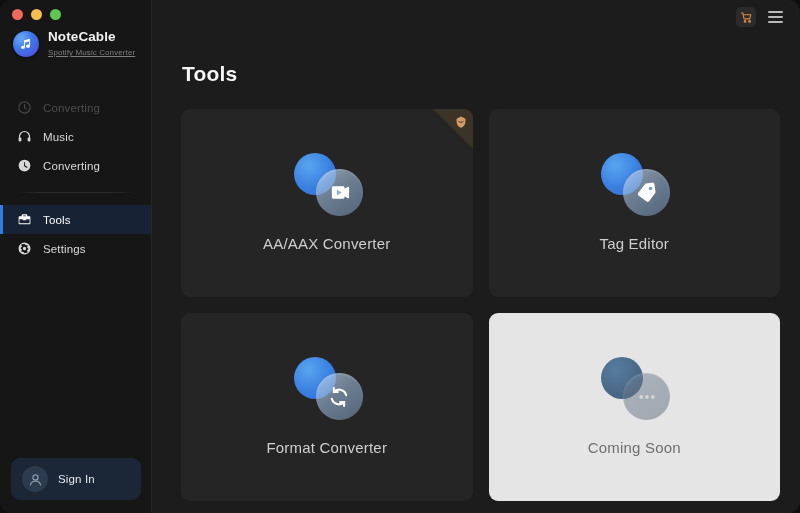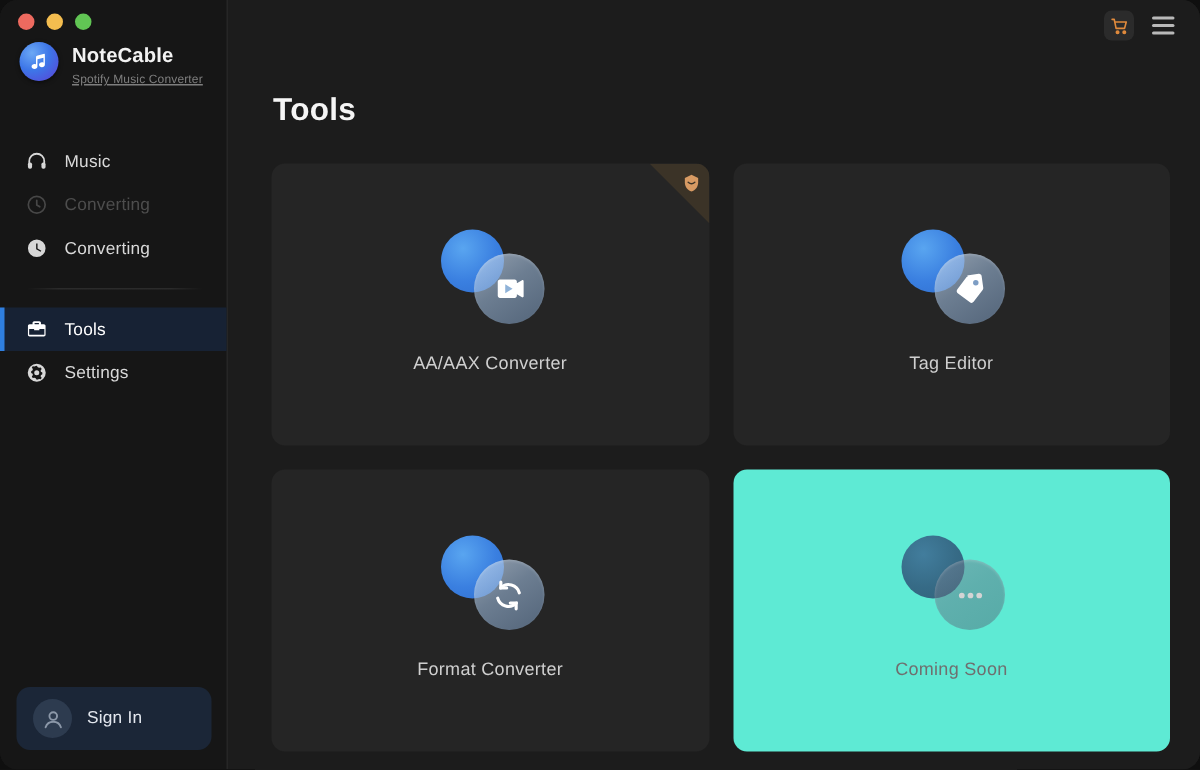--- a/index.html
+++ b/index.html
@@ -30,21 +30,21 @@
     position:absolute; top:9px; left:12px;
     display:flex; gap:8px; align-items:center;
   }
   .dot{ width:11px; height:11px; border-radius:50%; }
   .dot.r{ background:#ed6a5f; }
   .dot.y{ background:#f4bd4f; }
   .dot.g{ background:#61c554; }
 
   .brand{
     position:absolute; top:28px; left:13px;
-    display:flex; align-items:flex-start; gap:9px;
+    display:flex; align-items:flex-end; gap:9px;
   }
   .brand-logo{
     width:26px; height:26px; border-radius:50%;
     background:radial-gradient(circle at 32% 28%, #6ba8f5 0%, #3d76e8 45%, #5b3fd6 100%);
     display:flex; align-items:center; justify-content:center;
     flex:0 0 26px;
     box-shadow:0 1px 3px rgba(0,0,0,.5);
   }
   .brand-text{ padding-top:1px; }
   .brand-name{
@@ -151,21 +151,21 @@
   .card{
     position:relative;
     height:188px;
     background:#252525;
     border-radius:9px;
     overflow:hidden;
     cursor:pointer;
     display:flex; flex-direction:column;
     align-items:center; justify-content:flex-start;
   }
-  .card.soon{ background:#5eead4; cursor:default; }
+  .card.soon{ background:#e5e5e5; cursor:default; }
 
   .card-icon{
     position:relative;
     width:66px; height:60px;
     margin-top:44px;
   }
   .blob-back{
     position:absolute; left:0; top:0;
     width:42px; height:42px; border-radius:50%;
     background:radial-gradient(circle at 35% 30%, #59a5f0 0%, #3a7fe0 55%, #2f6fd0 100%);
@@ -180,21 +180,21 @@
   .card.soon .blob-back{
     background:radial-gradient(circle at 35% 30%, #3b6punkt 0%, #2f5478 55%, #2a4a6a 100%);
     background:radial-gradient(circle at 35% 30%, #3d6a93 0%, #2f5478 55%, #2a4a6a 100%);
     opacity:.85;
   }
   .card.soon .blob-front{
     background:linear-gradient(145deg, rgba(120,136,154,.52) 0%, rgba(96,112,131,.48) 45%, rgba(78,94,112,.45) 100%);
   }
   .card-label{
     margin-top:22px;
-    font-size:12px; color:#cfcfcf; letter-spacing:.2px;
+    font-size:15px; color:#cfcfcf; letter-spacing:.2px;
   }
   .card.soon .card-label{ color:#6f6f6f; }
 
   .ribbon{
     position:absolute; top:0; right:0;
     width:40px; height:40px;
     overflow:hidden;
   }
   .ribbon .tri{
     position:absolute; top:0; right:0;
@@ -235,39 +235,39 @@
         </svg>
       </div>
       <div class="brand-text">
         <div class="brand-name">NoteCable</div>
         <div class="brand-sub">Spotify Music Converter</div>
       </div>
     </div>
 
     <div class="nav">
 
+      <div class="nav-item disabled">
+        <span class="ico">
+          <svg width="15" height="15" viewBox="0 0 24 24" fill="none" stroke="currentColor" stroke-width="1.8">
+            <circle cx="12" cy="12" r="9"></circle>
+            <path d="M12 7.2 v5 l3.2 2" stroke-linecap="round"></path>
+          </svg>
+        </span>
+        <span class="lbl">Converting</span>
+      </div>
+
       <div class="nav-item">
         <span class="ico">
           <svg width="15" height="15" viewBox="0 0 24 24" fill="none" stroke="currentColor" stroke-width="1.9" stroke-linecap="round">
             <path d="M4 14 V12 a8 8 0 0 1 16 0 v2"></path>
             <rect x="2.6" y="13.4" width="4.4" height="6.6" rx="1.9" fill="currentColor" stroke="none"></rect>
             <rect x="17" y="13.4" width="4.4" height="6.6" rx="1.9" fill="currentColor" stroke="none"></rect>
           </svg>
         </span>
         <span class="lbl">Music</span>
-      </div>
-
-      <div class="nav-item disabled">
-        <span class="ico">
-          <svg width="15" height="15" viewBox="0 0 24 24" fill="none" stroke="currentColor" stroke-width="1.8">
-            <circle cx="12" cy="12" r="9"></circle>
-            <path d="M12 7.2 v5 l3.2 2" stroke-linecap="round"></path>
-          </svg>
-        </span>
-        <span class="lbl">Converting</span>
       </div>
 
       <div class="nav-item">
         <span class="ico">
           <svg width="15" height="15" viewBox="0 0 24 24" fill="currentColor">
             <path d="M12 2.6a9.4 9.4 0 1 0 0 18.8 9.4 9.4 0 0 0 0-18.8zm.85 4.3v5.25l4.05 2.4-.78 1.3-4.77-2.85V6.9z"></path>
           </svg>
         </span>
         <span class="lbl">Converting</span>
       </div>

